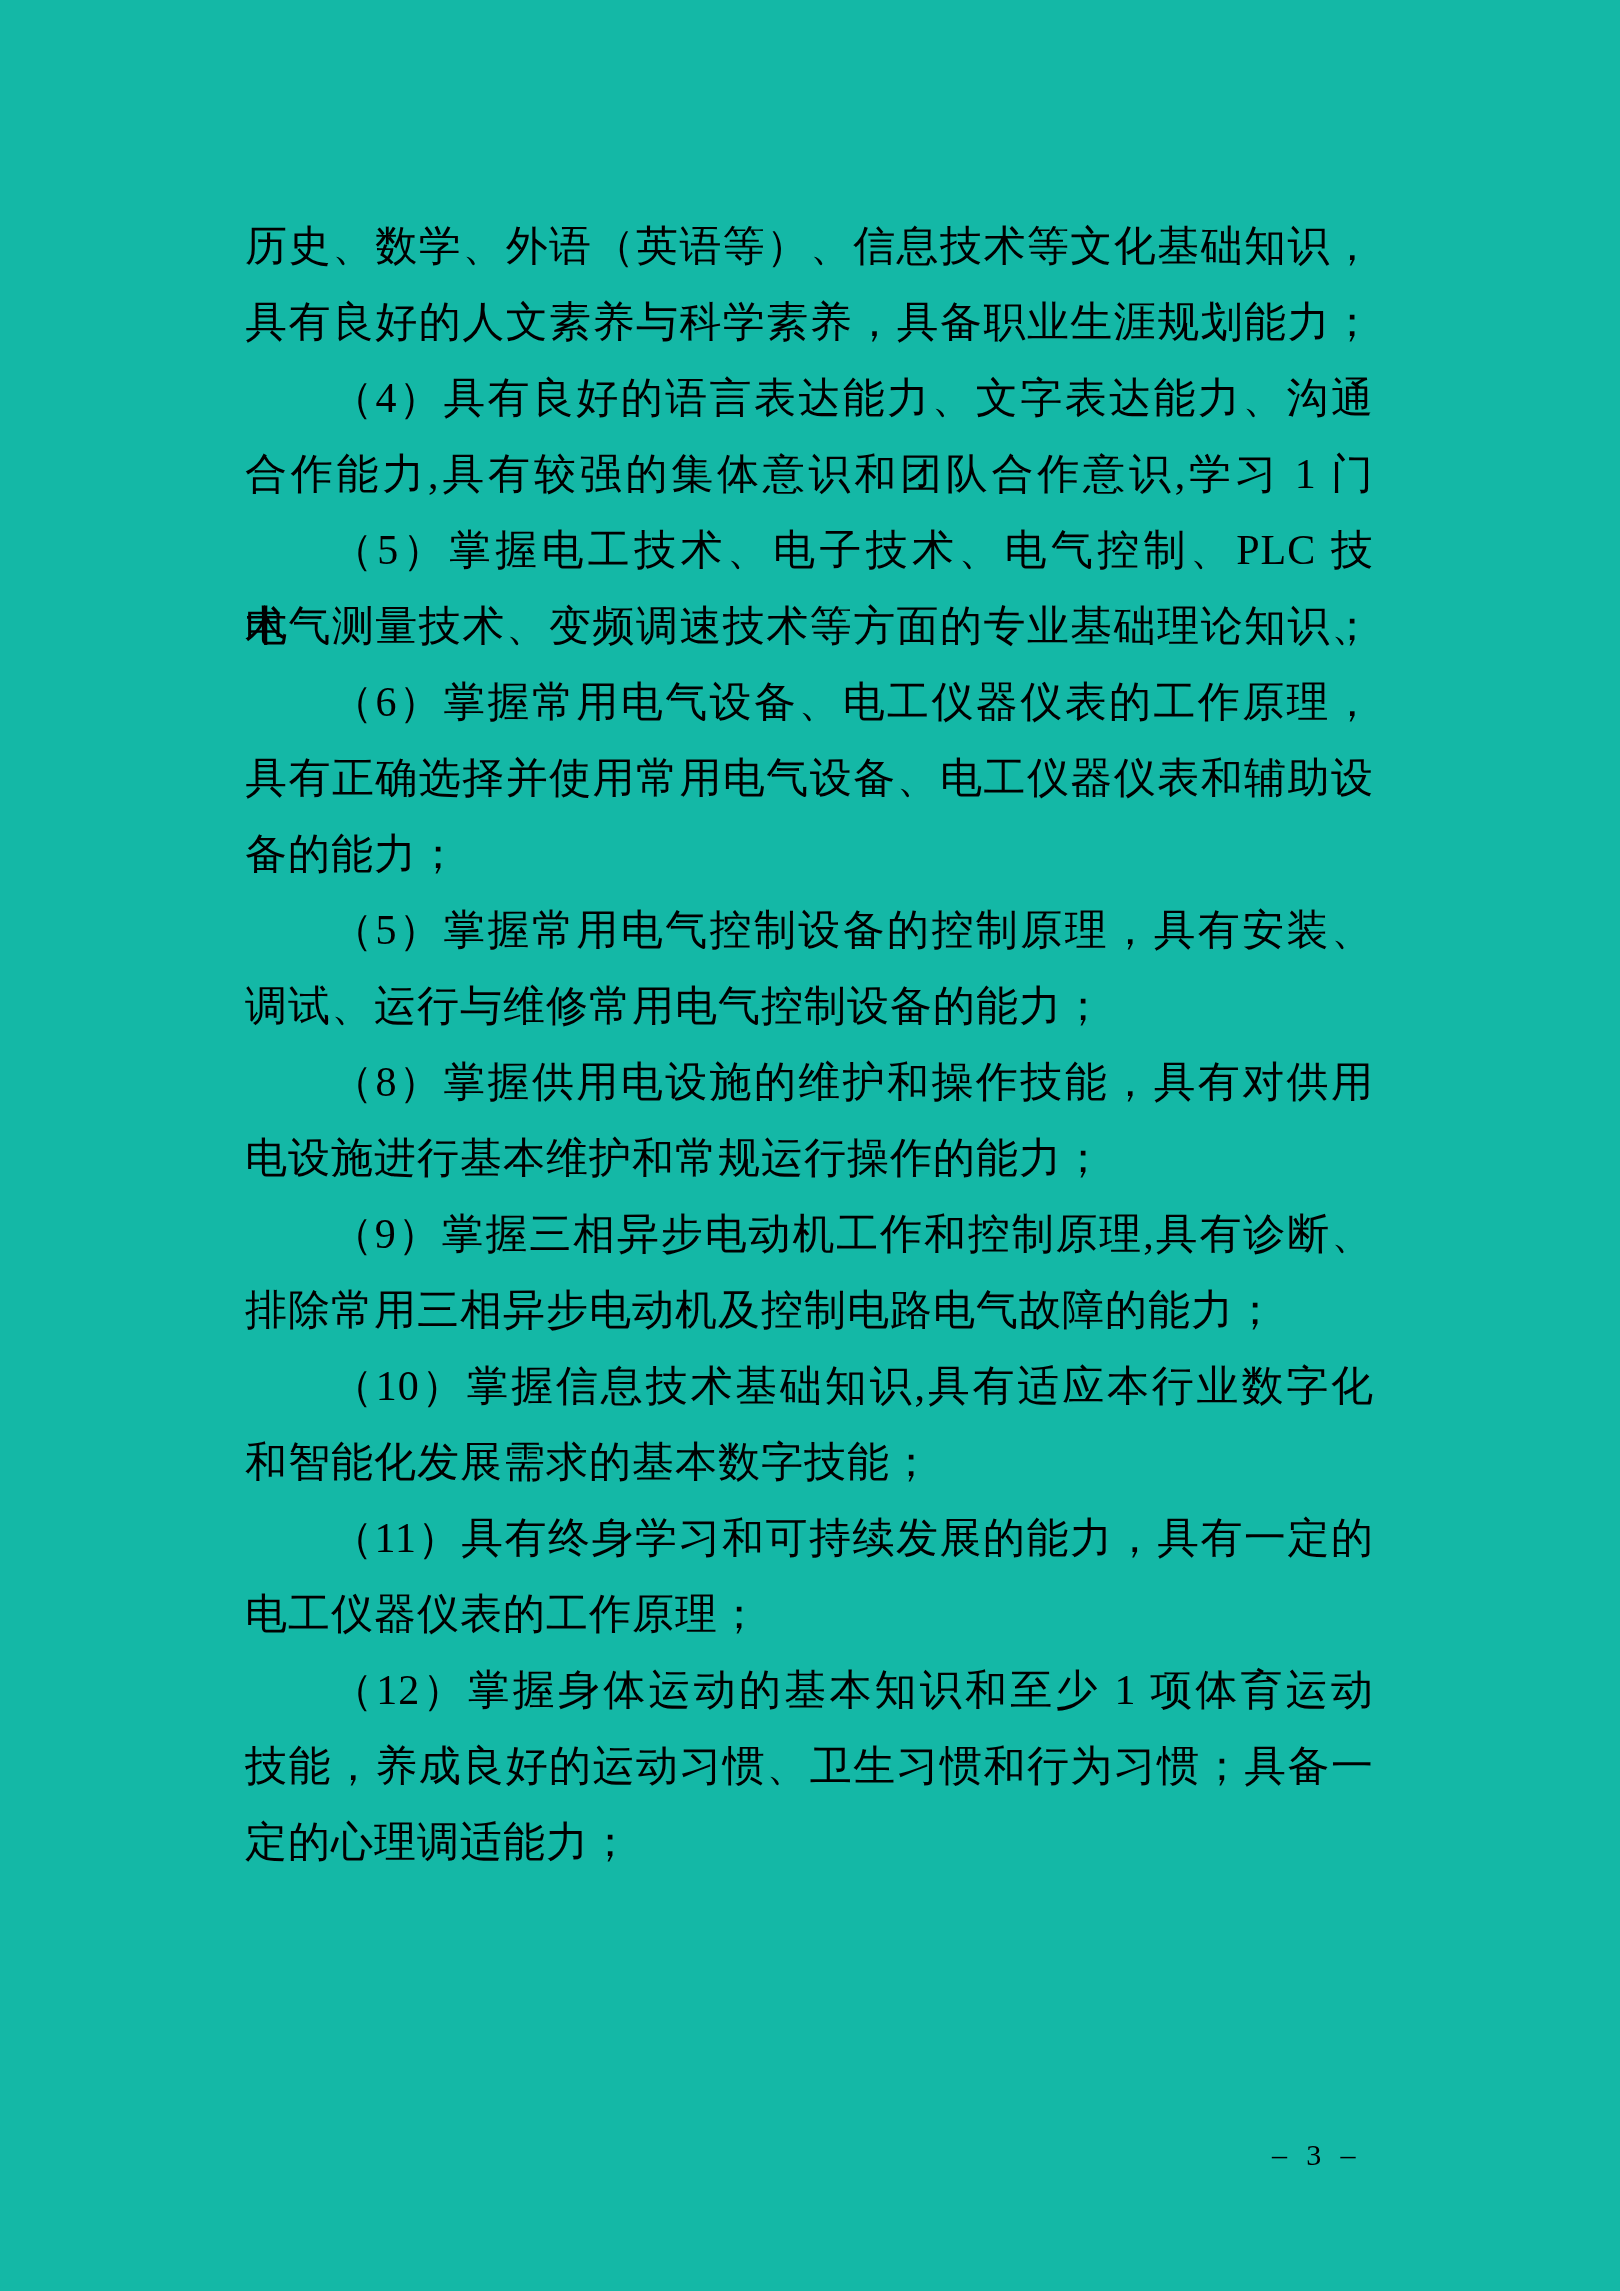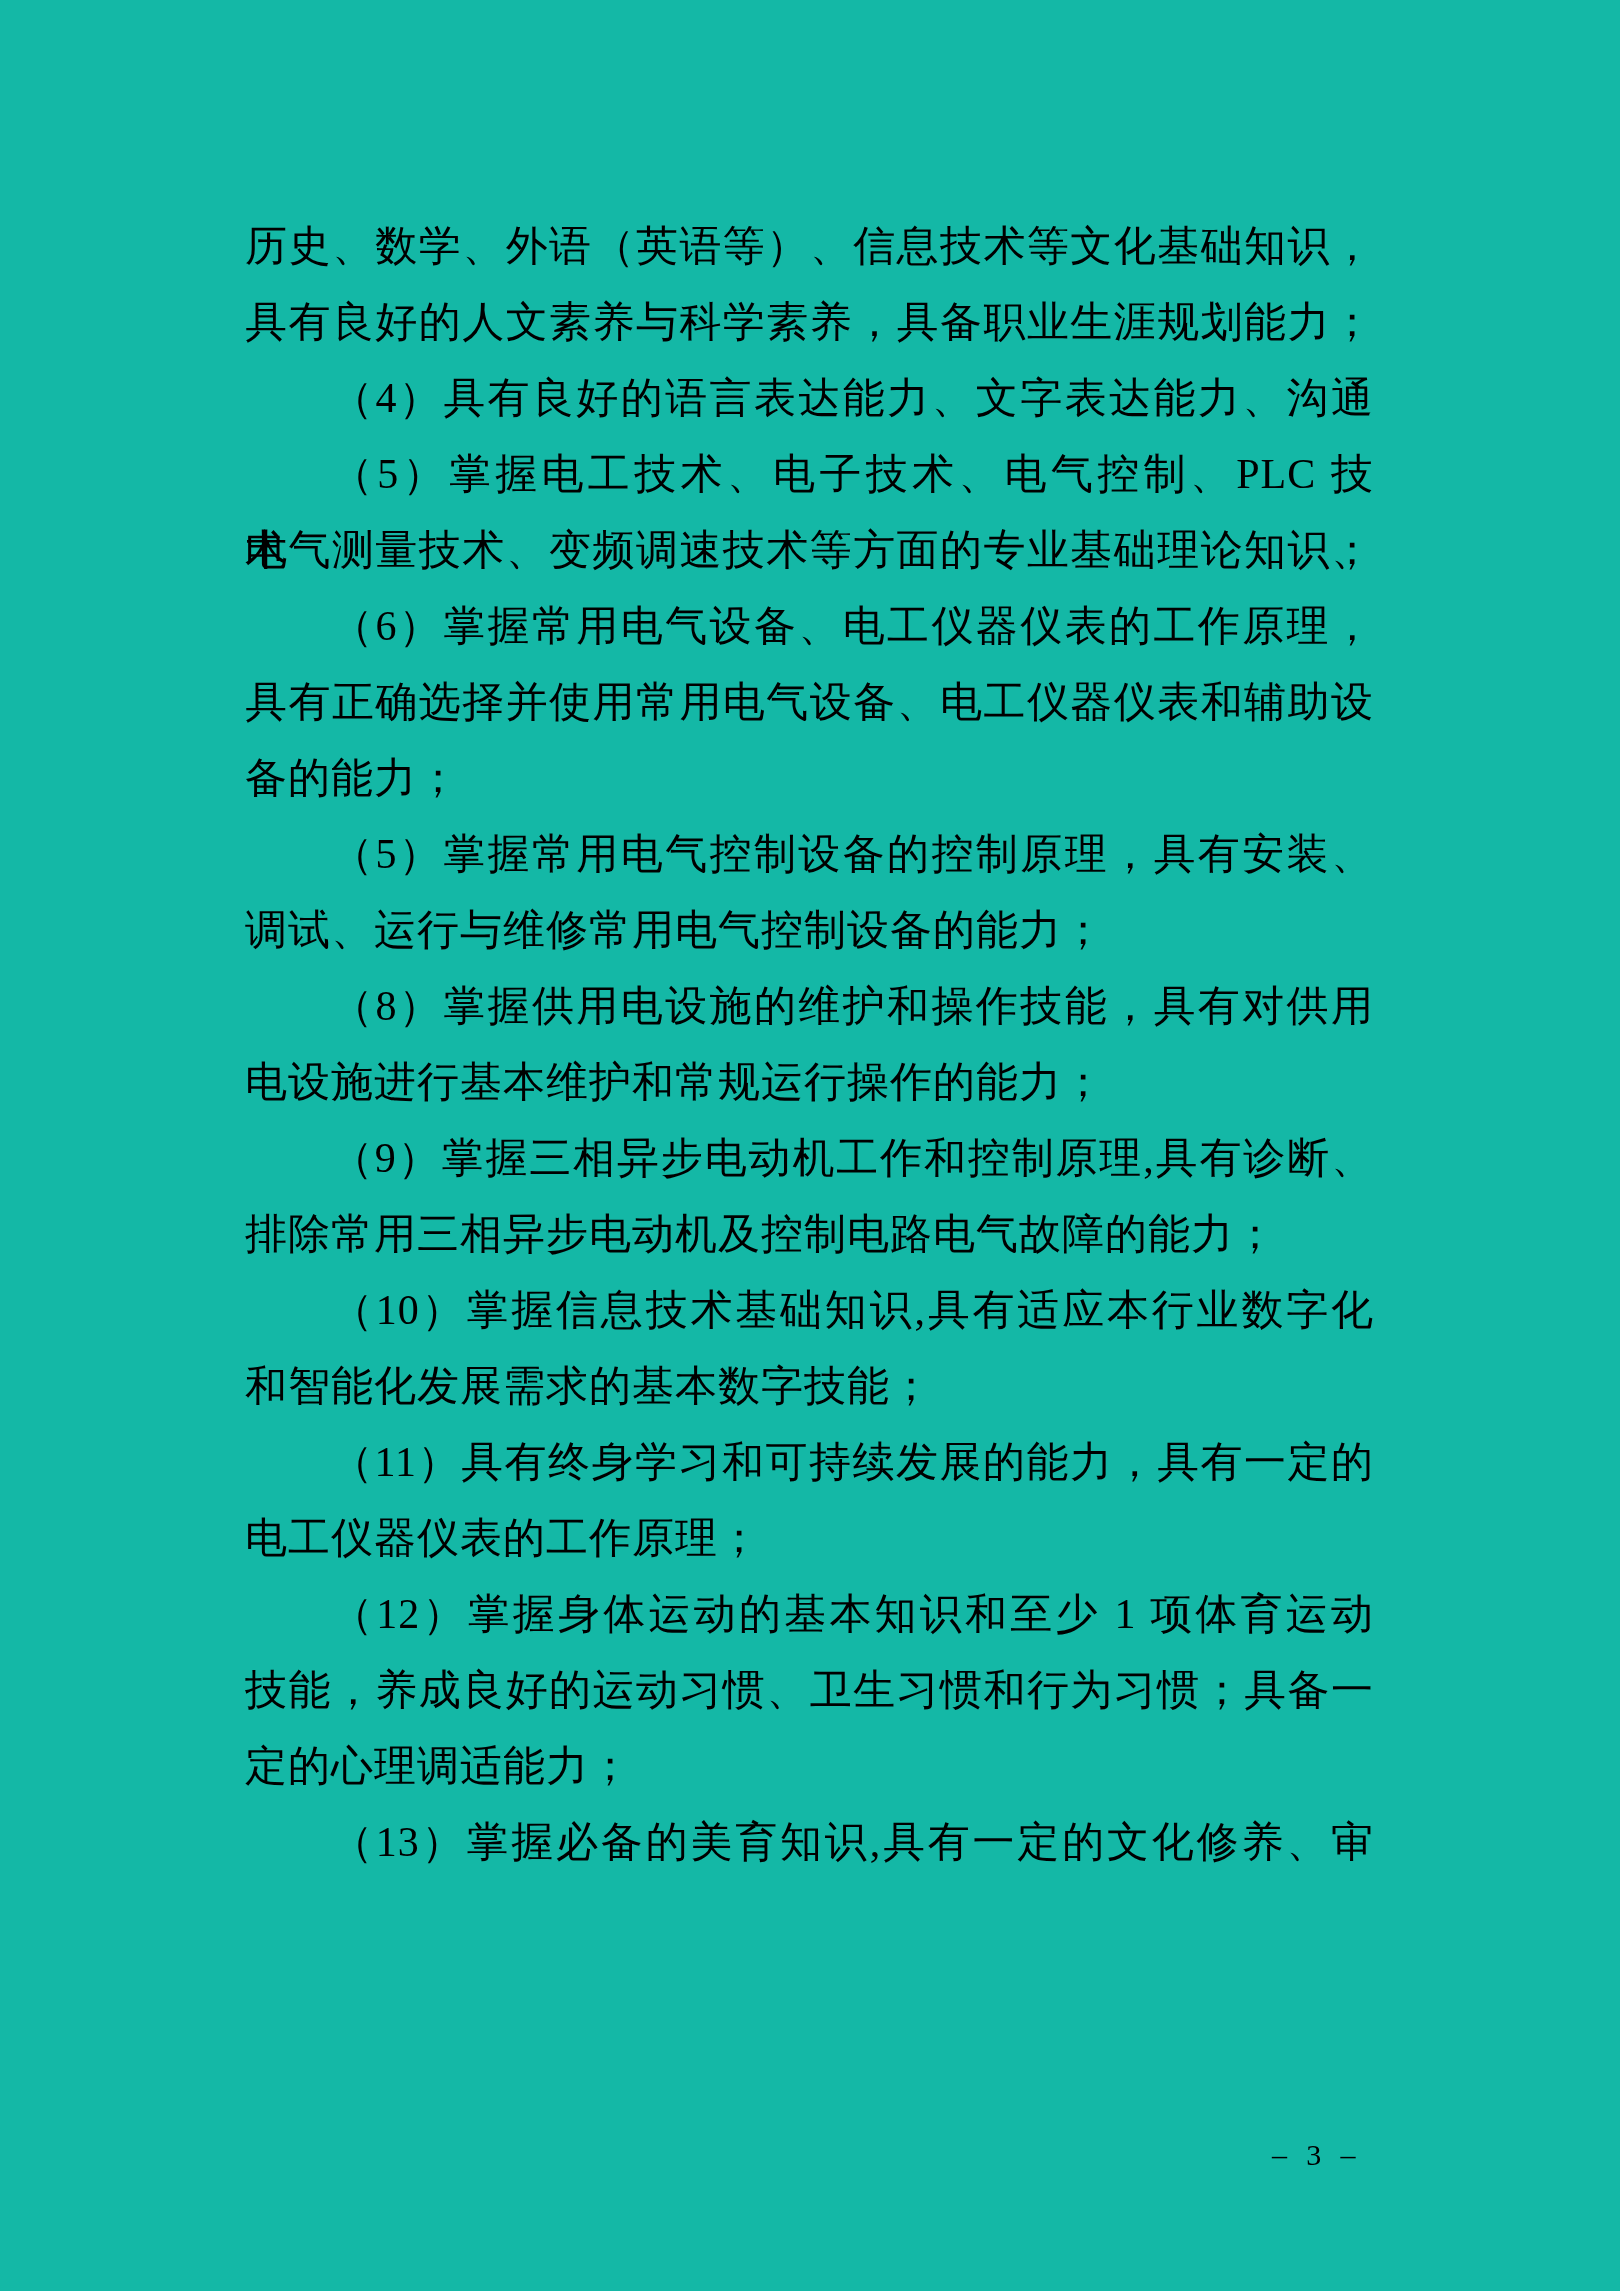--- a/index.html
+++ b/index.html
@@ -57,35 +57,35 @@
   }
 </style>
 </head>
 <body>
 
 <div class="page">
   <div class="content">
     <div class="line justify">历史、数学、外语（英语等）、信息技术等文化基础知识，</div>
     <div class="line justify">具有良好的人文素养与科学素养，具备职业生涯规划能力；</div>
     <div class="line justify indent">（4）具有良好的语言表达能力、文字表达能力、沟通</div>
+    <div class="line justify">合作能力,具有较强的集体意识和团队合作意识,学习 1 门</div>
     <div class="line justify indent">（5）掌握电工技术、电子技术、电气控制、PLC 技术、</div>
     <div class="line justify">电气测量技术、变频调速技术等方面的专业基础理论知识；</div>
     <div class="line justify indent">（6）掌握常用电气设备、电工仪器仪表的工作原理，</div>
     <div class="line justify">具有正确选择并使用常用电气设备、电工仪器仪表和辅助设</div>
     <div class="line">备的能力；</div>
     <div class="line justify indent">（5）掌握常用电气控制设备的控制原理，具有安装、</div>
     <div class="line">调试、运行与维修常用电气控制设备的能力；</div>
     <div class="line justify indent">（8）掌握供用电设施的维护和操作技能，具有对供用</div>
     <div class="line">电设施进行基本维护和常规运行操作的能力；</div>
     <div class="line justify indent">（9）掌握三相异步电动机工作和控制原理,具有诊断、</div>
     <div class="line">排除常用三相异步电动机及控制电路电气故障的能力；</div>
     <div class="line justify indent">（10）掌握信息技术基础知识,具有适应本行业数字化</div>
     <div class="line">和智能化发展需求的基本数字技能；</div>
     <div class="line justify indent">（11）具有终身学习和可持续发展的能力，具有一定的</div>
     <div class="line">电工仪器仪表的工作原理；</div>
     <div class="line justify indent">（12）掌握身体运动的基本知识和至少 1 项体育运动</div>
     <div class="line justify">技能，养成良好的运动习惯、卫生习惯和行为习惯；具备一</div>
     <div class="line">定的心理调适能力；</div>
-    <div class="line justify indent">（13）掌握必备的美育知识,具有一定的文化修养、审</div>
   </div>
   <div class="page-number">– 3 –</div>
 </div>
 
 
 </body></html>

